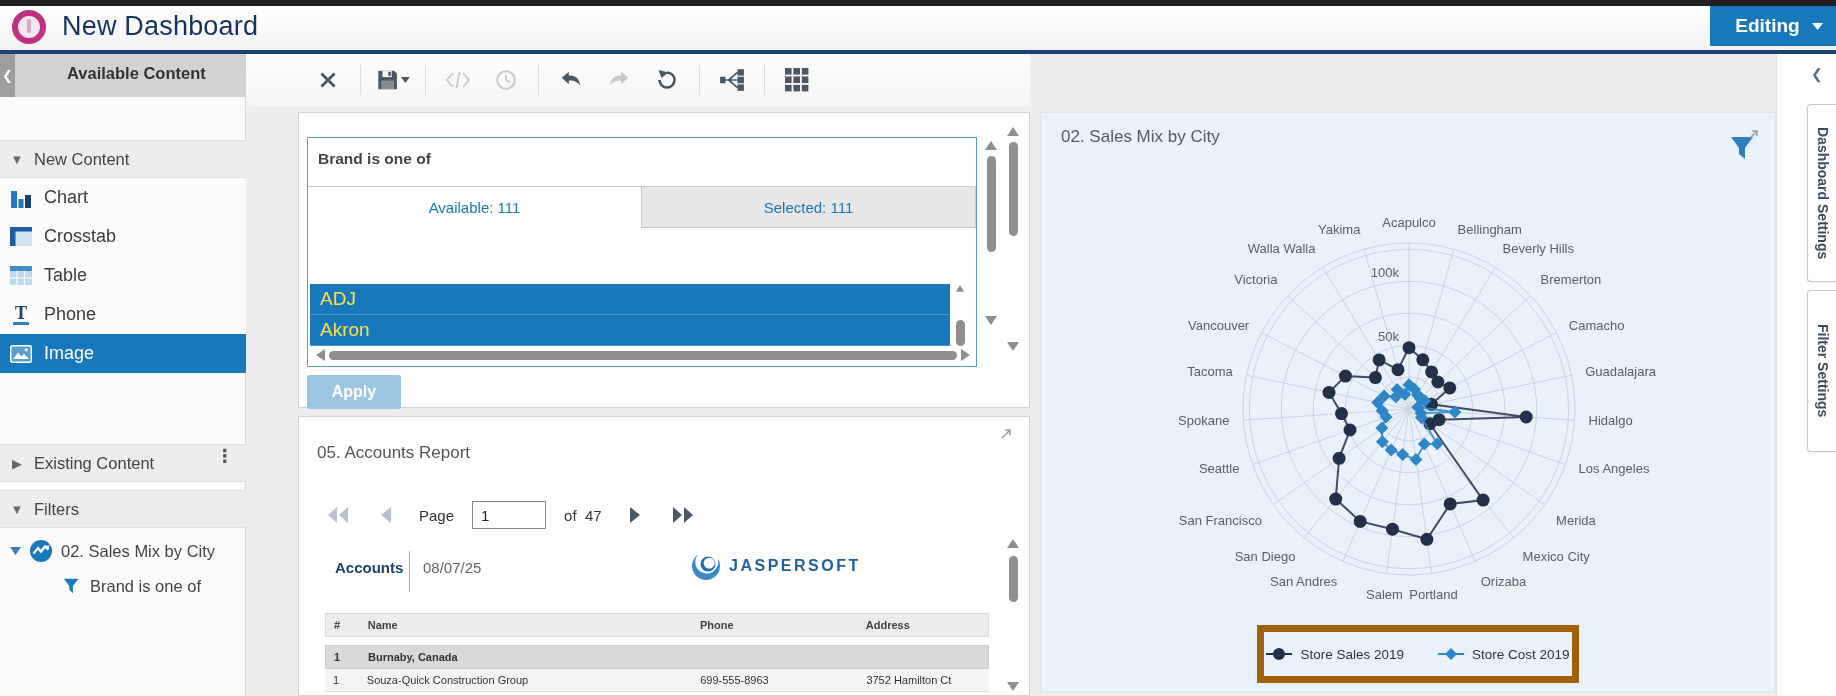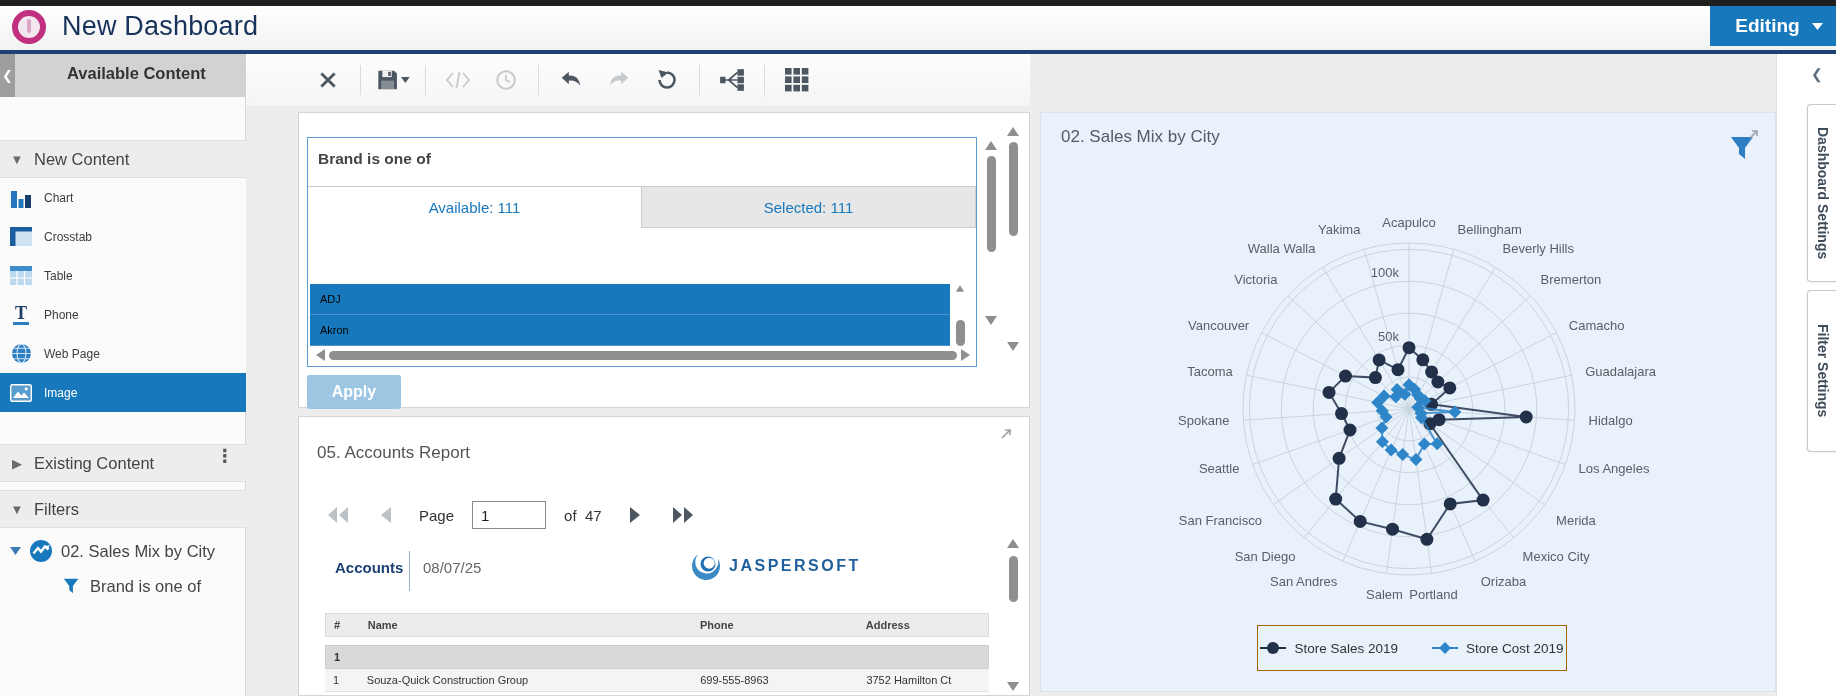--- a/index.html
+++ b/index.html
@@ -22,21 +22,21 @@
   #sidebar{left:0;top:54px;width:246px;height:642px;background:#fbfbfb;border-right:1px solid #d8d8d8;box-sizing:border-box;}
   #sb-header{left:0;top:0;width:246px;height:43px;background:#d2d2d2;}
   #sb-collapse{left:0;top:0;width:15px;height:43px;background:#9e9e9e;color:#fff;display:flex;align-items:center;justify-content:center;font-size:13px;cursor:pointer;}
   #sb-header .t{position:absolute;left:28px;top:10px;font-size:16.5px;font-weight:bold;color:#333;margin-left:39px;}
   .sb-band{left:0;width:246px;height:38px;background:#ededed;border-top:1px solid #e0e0e0;border-bottom:1px solid #e0e0e0;box-sizing:border-box;display:flex;align-items:center;cursor:pointer;}
   .sb-band .chev{width:34px;text-align:center;color:#6a6a6a;font-size:13px;}
   .sb-band .t{font-size:16.5px;color:#444;}
   #sb-items{left:0;top:124px;width:246px;}
   .sb-item{height:39px;display:flex;align-items:center;background:#fbfbfb;cursor:pointer;}
   .sb-item .ic{width:26px;height:22px;margin:0 10px 0 8px;display:flex;align-items:center;justify-content:center;}
-  .sb-item .t{font-size:12px;color:#3c3c3c;}
+  .sb-item .t{font-size:18px;color:#3c3c3c;}
   .sb-item.selected{background:#1878bc;}
   .sb-item.selected .t{color:#fff;}
   #kebab{position:absolute;right:12px;top:8px;color:#555;font-size:18px;font-weight:bold;letter-spacing:0;line-height:7px;cursor:pointer;}
   .tree-row{display:flex;align-items:center;cursor:pointer;}
   .texticon{font-family:"Liberation Serif","DejaVu Serif",serif;font-weight:bold;font-size:18px;color:#1d3f66;border-bottom:3px solid #2e7fc1;line-height:17px;padding:0 2px;}
   
   #toolbar{left:246px;top:54px;width:784px;height:52px;background:linear-gradient(#fdfdfd,#f5f5f5);display:flex;align-items:center;padding-left:58px;box-sizing:border-box;}
   .tb-btn{width:34px;height:34px;display:flex;align-items:center;justify-content:center;color:#4d5762;cursor:pointer;margin:0 7px;}
   .tb-btn.disabled{color:#c7cacd;cursor:default;}
   .tb-sep{width:1px;height:30px;background:#dcdcdc;margin:0 8px;}
@@ -48,21 +48,21 @@
   
   #fw{left:8px;top:24px;width:670px;height:230px;border:1px solid #5b9bd0;box-sizing:border-box;background:#fff;overflow:hidden;}
   #fw-title{left:10px;top:12px;font-size:15.5px;font-weight:bold;color:#444;}
   .fw-tab{top:48px;height:42px;display:flex;align-items:center;justify-content:center;font-size:15px;color:#1878bc;box-sizing:border-box;cursor:pointer;}
   #fw-tab-available{left:0;width:334px;background:#fff;border:1px solid #c9c9c9;border-bottom:none;border-left:none;}
   #fw-tab-selected{left:334px;width:334px;background:#e7e7e7;border:1px solid #cdcdcd;border-left:none;}
   #fw-search{left:8px;top:98px;width:652px;height:40px;border:1px solid #b5b5b5;box-sizing:border-box;display:flex;align-items:center;background:#fff;}
   #fw-search input{flex:1;border:none;outline:none;font-size:15px;color:#444;padding-left:10px;font-family:inherit;background:transparent;}
   #fw-search input::placeholder{color:#9a9a9a;}
   #fw-list{left:2px;top:146px;width:640px;}
-  .fw-item{height:30px;background:#1878bc;color:#000000;font-size:11px;display:flex;align-items:center;padding-left:10px;border-bottom:1px solid #4a93c9;cursor:pointer;}
+  .fw-item{height:30px;background:#1878bc;color:#fde047;font-size:19px;display:flex;align-items:center;padding-left:10px;border-bottom:1px solid #4a93c9;cursor:pointer;}
   
   .vsb{width:16px;display:flex;flex-direction:column;align-items:center;}
   .sb-thumb{width:9px;background:#8f8f8f;border-radius:5px;}
   .tri{width:0;height:0;cursor:pointer;}
   .tri.up{border-left:6px solid transparent;border-right:6px solid transparent;border-bottom:9px solid #8f8f8f;}
   .tri.down{border-left:6px solid transparent;border-right:6px solid transparent;border-top:9px solid #8f8f8f;}
   .tri.left{border-top:6px solid transparent;border-bottom:6px solid transparent;border-right:9px solid #8f8f8f;}
   .tri.right{border-top:6px solid transparent;border-bottom:6px solid transparent;border-left:9px solid #8f8f8f;}
   #fw-hscroll{left:8px;top:210px;width:654px;height:14px;display:flex;align-items:center;gap:4px;}
   #fw-hscroll .sb-thumb{height:9px;flex:1;}
@@ -84,21 +84,21 @@
   .acc-row{display:flex;border-bottom:1px solid #e3e3e3;}
   .acc-cell{padding:5px 8px;box-sizing:border-box;overflow:hidden;white-space:nowrap;}
   .c0{width:34px;}.c1{width:330px;}.c2{width:168px;margin-left:7px;}.c3{width:132px;}
   .acc-head{background:#ececec;font-weight:bold;color:#444;border:1px solid #dcdcdc;margin-bottom:8px;}
   .acc-group{background:#d9d9d9;font-weight:bold;border:1px solid #cfcfcf;}
   .acc-data:nth-child(odd){background:#f4f4f4;}
   
   #panel-chart{left:1040px;top:112px;width:736px;height:580px;background:#e9f2fb;border:1px solid #d9e4ef;box-sizing:border-box;}
   #chart-title{left:20px;top:14px;font-size:17px;color:#545b63;}
   #chart-funnel{left:686px;top:16px;width:34px;height:34px;cursor:pointer;}
-  #chart-legend{left:216px;top:512px;width:308px;height:44px;border:1px solid #a16207;display:flex;align-items:center;justify-content:center;gap:34px;}
+  #chart-legend{left:216px;top:512px;width:308px;height:44px;border:7px solid #a16207;display:flex;align-items:center;justify-content:center;gap:34px;}
   .lg-item{display:flex;align-items:center;gap:8px;font-size:13.5px;color:#333;}
   
   #rail{left:1776px;top:54px;width:60px;height:642px;background:#fff;border-left:1px solid #e2e2e2;box-sizing:border-box;}
   #rail-collapse{left:34px;top:12px;color:#5e6d7b;font-size:14px;cursor:pointer;}
   .rail-tab{left:30px;width:29px;background:#fff;border:1px solid #c9c9c9;border-right:none;border-radius:4px 0 0 4px;
     writing-mode:vertical-rl;display:flex;align-items:center;justify-content:center;
     font-size:14px;font-weight:bold;color:#3f4c59;cursor:pointer;box-shadow:-1px 1px 2px rgba(0,0,0,.06);}
   #rail-tab-0{top:50px;height:176px;}
   #rail-tab-1{top:236px;height:160px;}
   .ne-arrow{position:absolute;color:#9aa3ab;}
@@ -160,32 +160,20 @@
               <path d="M0 12 H22 M7 5 V19 M14.5 5 V19" stroke="#ffffff" stroke-width="1.2" fill="none"></path>
             </svg>
           </span>
           <span class="t">Table</span>
         </div>
         <div class="sb-item">
           <span class="ic">
             <span class="texticon">T</span>
           </span>
           <span class="t">Phone</span>
-        </div>
-        <div class="sb-item">
-          <span class="ic">
-            <svg width="21" height="21" viewBox="0 0 20 20">
-              <circle cx="10" cy="10" r="9" fill="#2e7fc1"></circle>
-              <g stroke="#cfe4f4" stroke-width="1.1" fill="none">
-                <ellipse cx="10" cy="10" rx="4.2" ry="9"></ellipse>
-                <path d="M1 10 H19 M2.4 5 H17.6 M2.4 15 H17.6"></path>
-              </g>
-            </svg>
-          </span>
-          <span class="t">Web Page</span>
         </div>
         <div class="sb-item selected">
           <span class="ic">
             <svg width="22" height="18" viewBox="0 0 22 18">
               <rect x="0.7" y="0.7" width="20.6" height="16.6" rx="1.5" fill="rgba(255,255,255,.28)" stroke="#ffffff" stroke-width="1.4"></rect>
               <path d="M3 14 L8 7.5 L11.5 11.5 L14 8.5 L19 14 Z" fill="#ffffff"></path>
               <circle cx="16.2" cy="4.8" r="1.6" fill="#ffffff"></circle>
             </svg>
           </span>
           <span class="t">Image</span>
@@ -377,20 +365,21 @@
     </div>
     <div class="abs" id="acc-table">
         <div class="acc-row acc-head">
           <div class="acc-cell c0">#</div>
           <div class="acc-cell c1">Name</div>
           <div class="acc-cell c2">Phone</div>
           <div class="acc-cell c3">Address</div>
         </div>
         <div class="acc-row acc-group">
           <div class="acc-cell c0">1</div>
+          <div class="acc-cell" style="flex: 1 1 0%;">Burnaby, Canada</div>
         </div>
         <div class="acc-row acc-data">
           <div class="acc-cell c0">1</div>
           <div class="acc-cell c1">Souza-Quick Construction Group</div>
           <div class="acc-cell c2">699-555-8963</div>
           <div class="acc-cell c3">3752 Hamilton Ct</div>
         </div>
         <div class="acc-row acc-data">
           <div class="acc-cell c0">2</div>
           <div class="acc-cell c1">Suffin-Cleary Engineering, Ltd</div>

